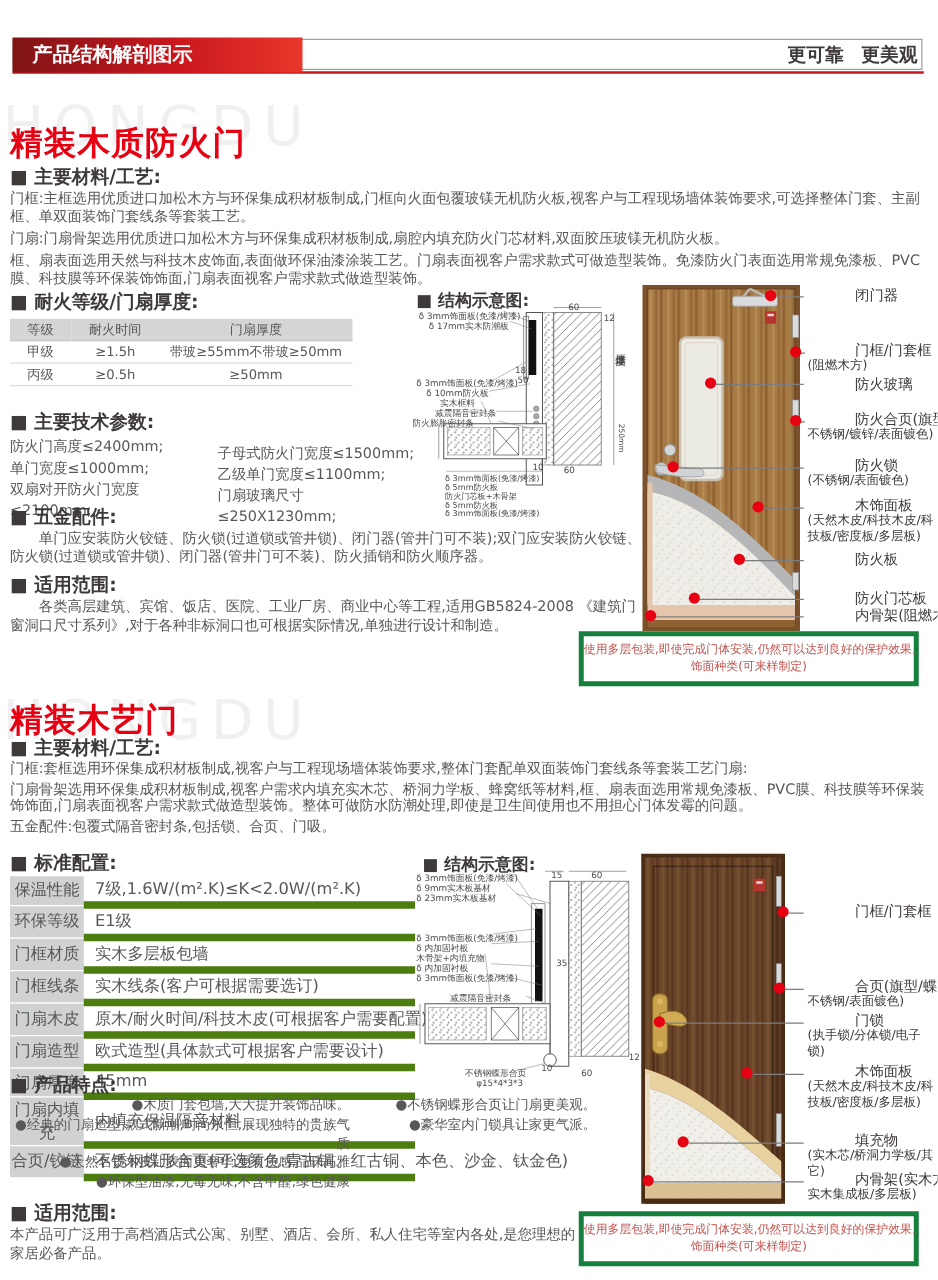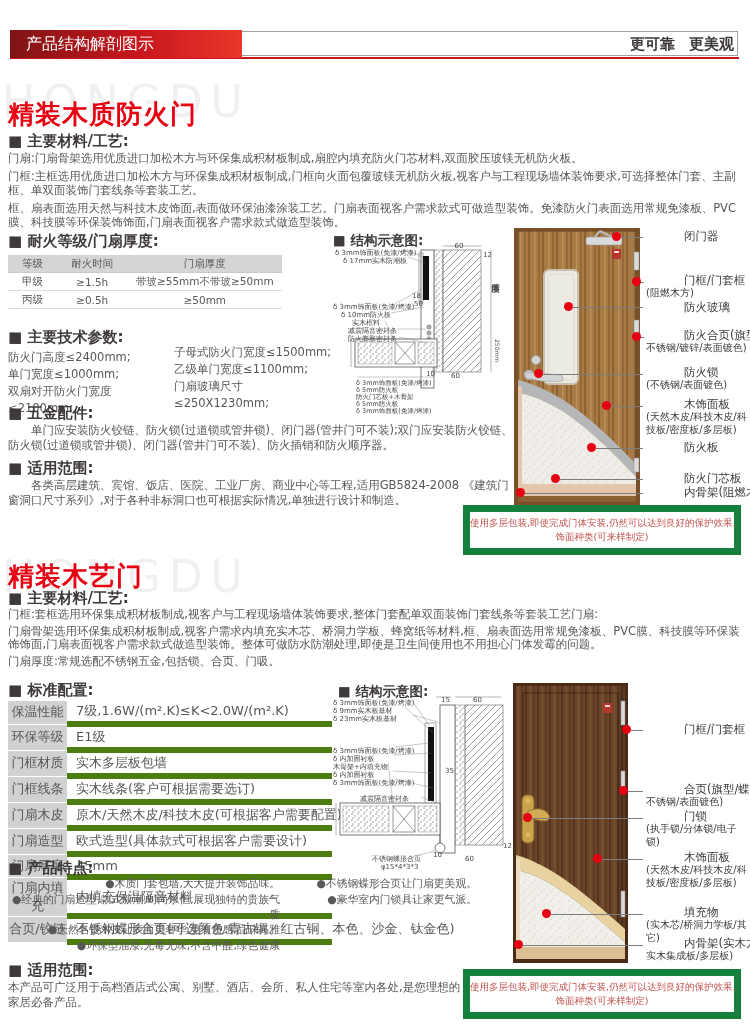--- a/index.html
+++ b/index.html
@@ -19,28 +19,28 @@
   .t2{border-collapse:collapse;font-size:13px;color:#595757;table-layout:fixed;}
   .t2 .lb{background:#d0d1d3;width:57px;text-align:center;border-bottom:1px solid #fff;height:14px;}
   .t2 .vl{padding-left:9px;border-bottom:6px solid #4d7c0f;white-space:nowrap;}
   .tiny{position:absolute;font-size:7px;color:#4a4a4a;white-space:nowrap;line-height:8px;z-index:3;}
   .tiny2{position:absolute;font-size:6.5px;color:#4a4a4a;white-space:nowrap;line-height:7px;z-index:3;}
   .dot{position:absolute;width:9px;height:9px;border-radius:50%;background:#e60012;z-index:5;}
   .cl-line{position:absolute;height:1px;background:#7d7d7d;z-index:4;}
   .cl-label{position:absolute;left:646px;width:104px;font-size:11.5px;color:#3e3a39;line-height:14px;z-index:4;}
   .cl-label .mn{white-space:nowrap;padding-left:38px;}
   .cl-sub{font-size:10px;line-height:12.5px;color:#3e3a39;}
-  .note{position:absolute;left:463px;width:264px;border:7px solid #15803d;color:#c0534e;
+  .note{position:absolute;left:463px;width:264px;border:4px solid #15803d;color:#c0534e;
         font-size:9.5px;line-height:14px;text-align:center;padding:4px 0;background:#fff;z-index:6;}
   .note .n1{white-space:nowrap;}
   .feat{font-size:10.8px;line-height:14.8px;color:#595757;z-index:2;}
   .feat div{margin-bottom:1px;text-align:right;}
   #hdr-tab{left:10px;top:30px;width:232px;height:28px;z-index:3;
      background:linear-gradient(90deg,#7f1416,#c8161d 55%,#e8382b);}
-  #hdr-tab span{display:block;padding-left:16px;line-height:28px;font-size:16px;font-weight:normal;color:#fff;}
+  #hdr-tab span{display:block;padding-left:16px;line-height:28px;font-size:16px;font-weight:bold;color:#fff;}
   #hdr-bar{left:10px;top:31px;width:728px;height:25px;border:1px solid #9fa0a0;box-sizing:border-box;z-index:2;}
   #hdr-line{left:10px;top:57px;width:729px;height:2px;background:#c8161d;z-index:2;}
   #hdr-right{right:16px;top:35px;font-size:15px;font-weight:bold;color:#3e3a39;z-index:4;}
   #hdr-right span{margin-left:14px;}
   svg{overflow:visible;}
 </style>
 </head>
 <body>
 
 <svg width="0" height="0" style="position:absolute">
@@ -81,22 +81,22 @@
 <div class="ab" id="hdr-right">
   <span>更可靠</span><span>更美观</span>
 </div>
 
 <div class="ab wm" style="left:2px;top:76px">HONGDU</div>
 <div class="ab wm" style="left:2px;top:551px">HONGDU</div>
 
 <div class="ab sec-title" style="left:8px;top:97px">精装木质防火门</div>
 <div class="ab h15" style="left:8px;top:132px">■ 主要材料/工艺:</div>
 <div class="ab bt" style="left:8px;top:151px;width:737px">
+  <p>门框:主框选用优质进口加松木方与环保集成积材板制成,门框向火面包覆玻镁无机防火板,视客户与工程现场墙体装饰要求,可选择整体门套、主副框、单双面装饰门套线条等套装工艺。</p>
   <p>门扇:门扇骨架选用优质进口加松木方与环保集成积材板制成,扇腔内填充防火门芯材料,双面胶压玻镁无机防火板。</p>
-  <p>门框:主框选用优质进口加松木方与环保集成积材板制成,门框向火面包覆玻镁无机防火板,视客户与工程现场墙体装饰要求,可选择整体门套、主副框、单双面装饰门套线条等套装工艺。</p>
   <p>框、扇表面选用天然与科技木皮饰面,表面做环保油漆涂装工艺。门扇表面视客户需求款式可做造型装饰。免漆防火门表面选用常规免漆板、PVC膜、科技膜等环保装饰饰面,门扇表面视客户需求款式做造型装饰。</p>
 </div>
 
 <div class="ab h15" style="left:8px;top:232px">■ 耐火等级/门扇厚度:</div>
 <table class="t1 ab" style="left:8px;top:255px;width:274px">
   <tbody>
       <tr>
     <th style="width:48px">等级</th>
     <th style="width:70px">耐火时间</th>
     <th style="width:156px">门扇厚度</th>
@@ -113,40 +113,40 @@
   </tr>
 </tbody>
   </table>
 
 <div class="ab h15" style="left:8px;top:328px">■ 主要技术参数:</div>
 <div class="ab bt" style="left:8px;top:349px;width:164px;line-height:17px">
   <div>防火门高度≤2400mm;</div>
   <div>单门宽度≤1000mm;</div>
   <div>双扇对开防火门宽度≤2100mm;</div>
 </div>
-<div class="ab bt" style="left:174px;top:344px;width:160px;line-height:17px">
+<div class="ab bt" style="left:174px;top:354px;width:160px;line-height:17px">
   <div>子母式防火门宽度≤1500mm;</div>
   <div>乙级单门宽度≤1100mm;</div>
   <div>门扇玻璃尺寸≤250X1230mm;</div>
 </div>
 
 <div class="ab h15" style="left:8px;top:404px">■ 五金配件:</div>
 <div class="ab bt ind" style="left:8px;top:423px;width:505px">单门应安装防火铰链、防火锁(过道锁或管井锁)、闭门器(管井门可不装);双门应安装防火铰链、防火锁(过道锁或管井锁)、闭门器(管井门可不装)、防火插销和防火顺序器。</div>
 
 <div class="ab h15" style="left:8px;top:459px">■ 适用范围:</div>
 <div class="ab bt ind" style="left:8px;top:478px;width:505px">各类高层建筑、宾馆、饭店、医院、工业厂房、商业中心等工程,适用GB5824-2008 《建筑门窗洞口尺寸系列》,对于各种非标洞口也可根据实际情况,单独进行设计和制造。</div>
 
 <div class="ab h14" style="left:333px;top:232px">■ 结构示意图:</div>
 <div class="tiny" style="left:335px;top:249px">δ 3mm饰面板(免漆/烤漆)</div>
 <div class="tiny" style="left:343px;top:257px">δ 17mm实木防潮板</div>
 <div class="tiny" style="left:333px;top:303px">δ 3mm饰面板(免漆/烤漆)</div>
 <div class="tiny" style="left:341px;top:311px">δ 10mm防火板</div>
 <div class="tiny" style="left:352px;top:319px">实木框料</div>
 <div class="tiny" style="left:348px;top:327px">减震隔音密封条</div>
-<div class="tiny" style="left:348px;top:335px">防火膨胀密封条</div>
+<div class="tiny" style="left:330px;top:335px">防火膨胀密封条</div>
 <div class="tiny2" style="left:356px;top:380px">δ 3mm饰面板(免漆/烤漆)</div>
 <div class="tiny2" style="left:356px;top:387px">δ 5mm防火板</div>
 <div class="tiny2" style="left:356px;top:394px">防火门芯板+木骨架</div>
 <div class="tiny2" style="left:356px;top:401px">δ 5mm防火板</div>
 <div class="tiny2" style="left:356px;top:408px">δ 3mm饰面板(免漆/烤漆)</div>
 
 <svg class="ab" style="left:333px;top:243px;z-index:1" width="180" height="172" viewBox="0 0 180 172">
   <rect x="101" y="7" width="9" height="122" fill="url(#p-dots)" stroke="#777" stroke-width="0.5"></rect>
   <rect x="110" y="7" width="38" height="122" fill="url(#p-hatch)" stroke="#777" stroke-width="0.7"></rect>
   <rect x="88" y="7" width="13" height="138" fill="#fff" stroke="#555" stroke-width="0.8"></rect>
@@ -275,21 +275,21 @@
 <div class="note" style="top:505px">
   <div class="n1">使用多层包装,即使完成门体安装,仍然可以达到良好的保护效果。</div>
   <div>饰面种类(可来样制定)</div>
 </div>
 
 <div class="ab sec-title" style="left:8px;top:559px">精装木艺门</div>
 <div class="ab h15" style="left:8px;top:589px">■ 主要材料/工艺:</div>
 <div class="ab bt" style="left:8px;top:608px;width:737px;line-height:13.5px">
   <p>门框:套框选用环保集成积材板制成,视客户与工程现场墙体装饰要求,整体门套配单双面装饰门套线条等套装工艺门扇:</p>
   <p>门扇骨架选用环保集成积材板制成,视客户需求内填充实木芯、桥洞力学板、蜂窝纸等材料,框、扇表面选用常规免漆板、PVC膜、科技膜等环保装饰饰面,门扇表面视客户需求款式做造型装饰。整体可做防水防潮处理,即使是卫生间使用也不用担心门体发霉的问题。</p>
-  <p>门扇厚度:常规选配不锈钢五金,包括锁、合页、门吸。</p>
+  <p>五金配件:包覆式隔音密封条,包括锁、合页、门吸。</p>
 </div>
 
 <div class="ab h15" style="left:8px;top:681px">■ 标准配置:</div>
 <table class="t2 ab" style="left:8px;top:701px;width:324px">
   <tbody>
       <tr>
         <td class="lb">保温性能</td>
         <td class="vl">7级,1.6W/(m².K)≤K&lt;2.0W/(m².K)</td>
       </tr>
   <tr>
@@ -299,21 +299,21 @@
   <tr>
         <td class="lb">门框材质</td>
         <td class="vl">实木多层板包墙</td>
       </tr>
   <tr>
         <td class="lb">门框线条</td>
         <td class="vl">实木线条(客户可根据需要选订)</td>
       </tr>
   <tr>
         <td class="lb">门扇木皮</td>
-        <td class="vl">原木/天然木皮/科技木皮(可根据客户需要配置)</td>
+        <td class="vl">原木/耐火时间/科技木皮(可根据客户需要配置)</td>
       </tr>
   <tr>
         <td class="lb">门扇造型</td>
         <td class="vl">欧式造型(具体款式可根据客户需要设计)</td>
       </tr>
   <tr>
         <td class="lb">门扇厚度</td>
         <td class="vl">45mm</td>
       </tr>
   <tr>

